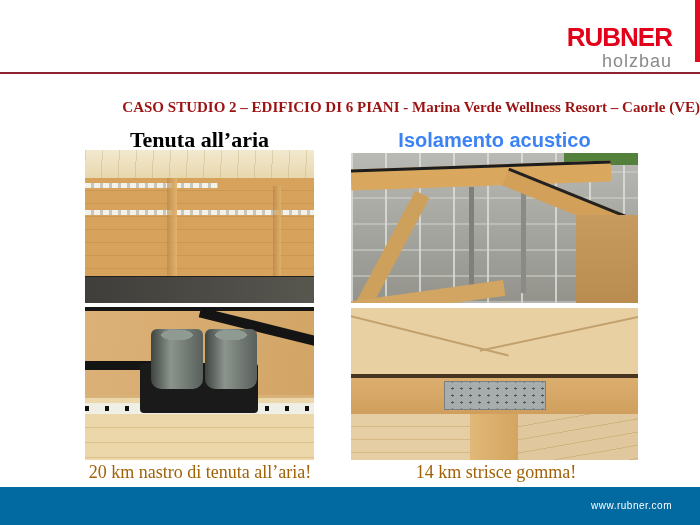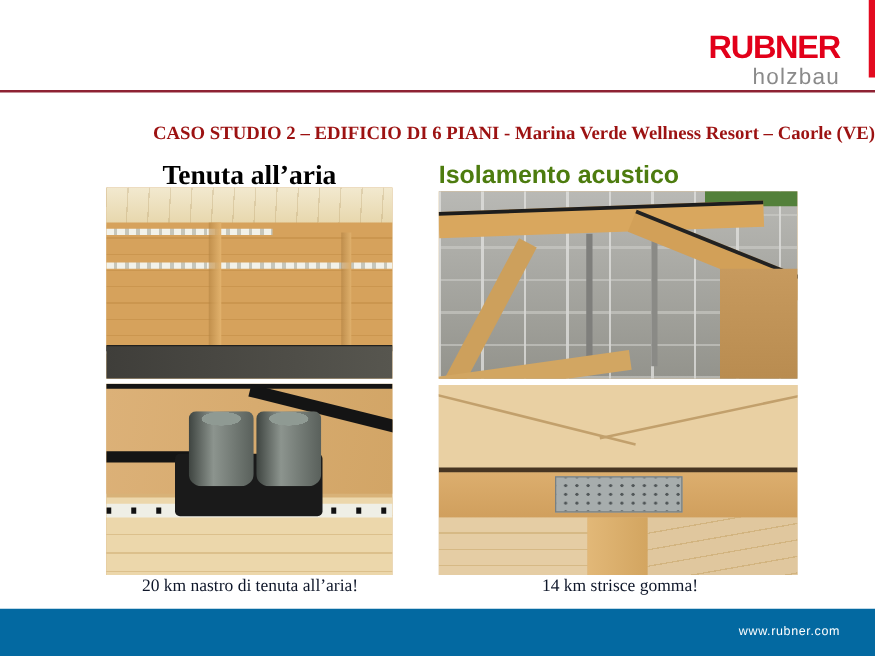--- a/index.html
+++ b/index.html
@@ -18,24 +18,24 @@
   .rubner-brand{font-size:26px;font-weight:bold;color:#E2001A;letter-spacing:-1px;margin-top:16px;}
   .rubner-sub{font-size:18px;color:#8A8A8A;letter-spacing:1px;margin-top:2px;}
   .corner-strip{position:absolute;right:0;top:0;width:5px;height:62px;background:#E30B20;}
   .header-rule{position:absolute;left:0;right:0;top:72px;height:2px;background:#8E2233;}
 
   
   .title{position:absolute;left:0;right:0;top:99px;text-align:right;
          font-family:"Liberation Serif",serif;font-weight:bold;font-size:15px;color:#9C1212;}
   .heading-left{position:absolute;left:85px;width:229px;top:127px;text-align:center;
          font-family:"Liberation Serif",serif;font-weight:bold;font-size:22px;color:#000;}
-  .heading-right{position:absolute;left:351px;width:287px;top:129px;text-align:left;
-         font-weight:bold;font-size:20px;color:#4d7c0f;}
+  .heading-right{position:absolute;left:351px;width:287px;top:129px;text-align:center;
+         font-weight:bold;font-size:20px;color:#3b82f6;}
   .caption{position:absolute;text-align:center;font-family:"Liberation Serif",serif;
-           font-size:14px;color:#0f172a;}
+           font-size:18px;color:#a16207;}
   .caption-left{left:60px;width:280px;top:462px;}
   .caption-right{left:381px;width:230px;top:462px;}
 
   
   .photo{position:absolute;overflow:hidden;background:#d8b278;}
   .layer{position:absolute;}
   .photo-l1{left:85px;top:150px;width:229px;height:153px;}
   .photo-l2{left:85px;top:307px;width:229px;height:153px;}
   .photo-r1{left:351px;top:153px;width:287px;height:150px;}
   .photo-r2{left:351px;top:308px;width:287px;height:152px;}

